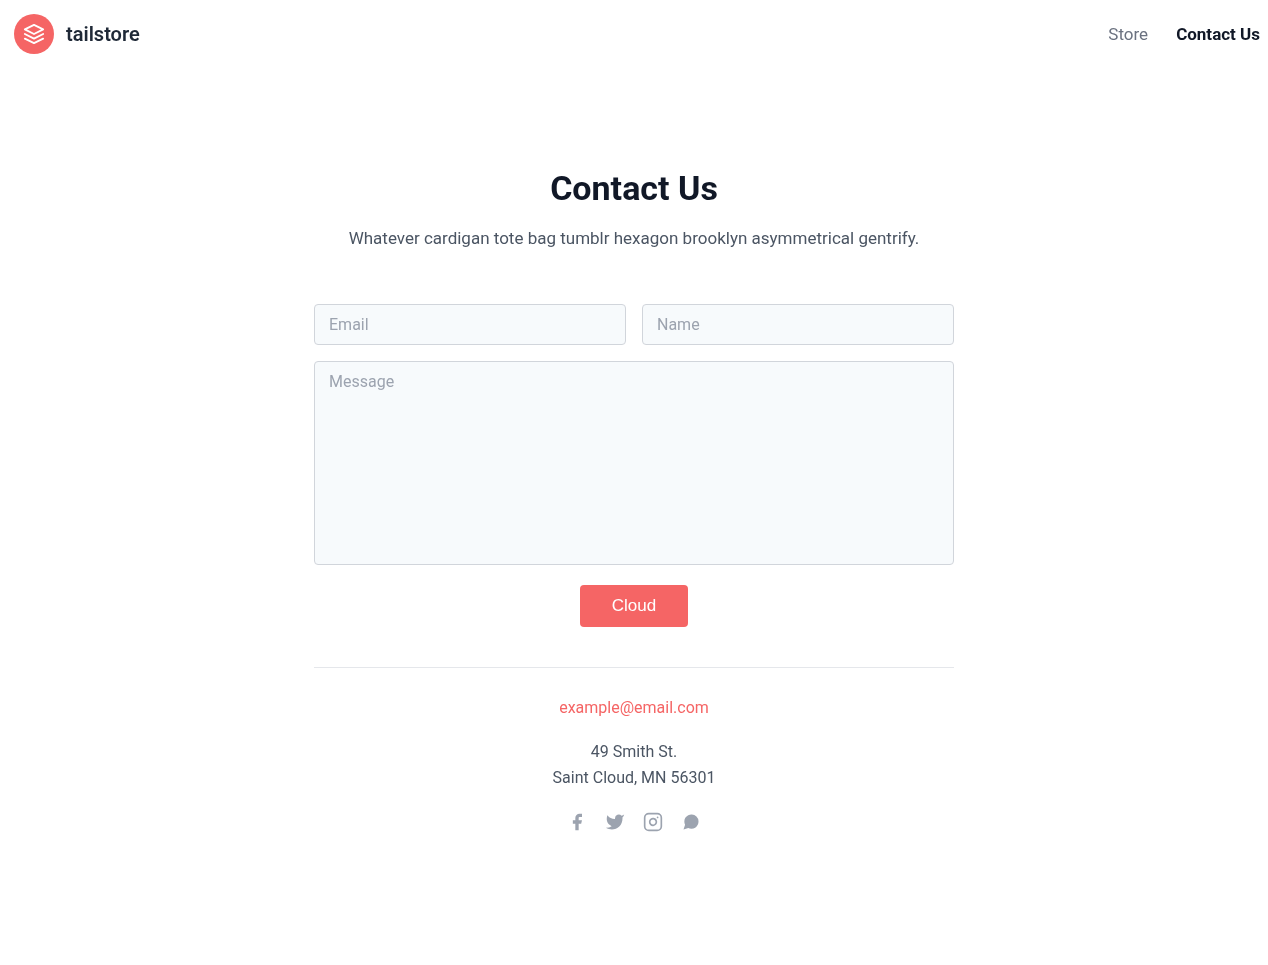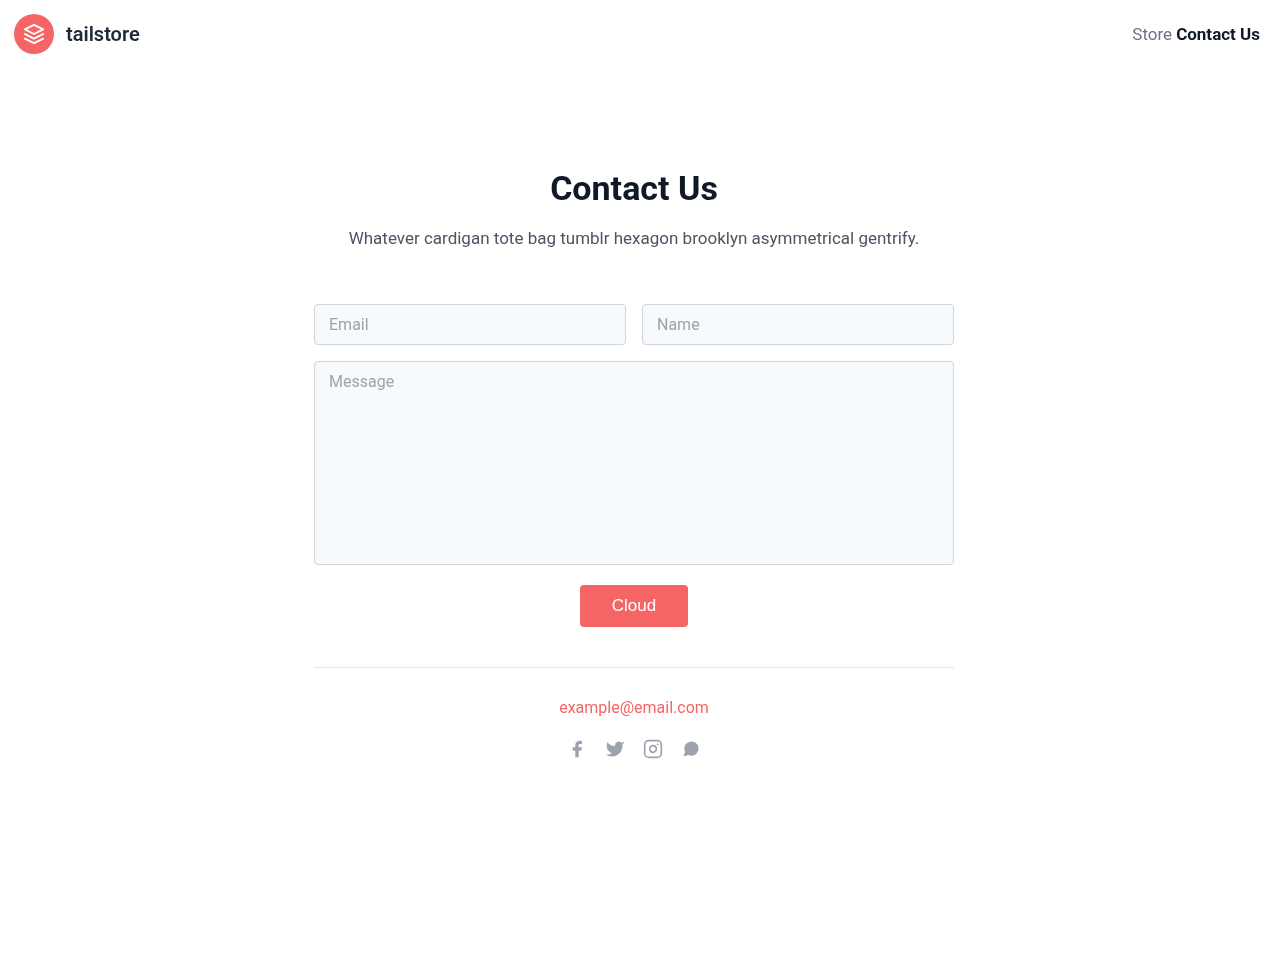--- a/index.html
+++ b/index.html
@@ -33,21 +33,21 @@
   align-items: center;
   justify-content: center;
 }
 .brand-name {
   font-size: 20px;
   font-weight: 600;
   color: #1f2937;
 }
 nav {
   display: flex;
-  gap: 4px;
+  gap: 28px;
 }
 nav a {
   font-size: 17px;
   color: #6b7280;
   text-decoration: none;
   cursor: pointer;
 }
 nav a.active {
   font-weight: 700;
   color: #111827;
@@ -167,20 +167,24 @@
   <textarea class="textarea" placeholder="Message" style=""></textarea>
 
   <div>
     <button class="send-btn">Cloud</button>
   </div>
 
   <hr class="divider">
 
   <a class="email-link">example@email.com</a>
 
+  <p class="address">
+    <span>49 Smith St.</span><br>
+    <span>Saint Cloud, MN 56301</span>
+  </p>
 
   <div class="social">
     <a>
       <svg viewBox="0 0 24 24" fill="currentColor">
           <path d="M18 2h-3a5 5 0 0 0-5 5v3H7v4h3v8h4v-8h3l1-4h-4V7a1 1 0 0 1 1-1h3z"></path>
         </svg>
     </a>
     <a>
       <svg viewBox="0 0 24 24" fill="currentColor">
           <path d="M23 3a10.9 10.9 0 0 1-3.14 1.53 4.48 4.48 0 0 0-7.86 3v1A10.66 10.66 0 0 1 3 4s-4 9 5 13a11.64 11.64 0 0 1-7 2c9 5 20 0 20-11.5a4.5 4.5 0 0 0-.08-.83A7.72 7.72 0 0 0 23 3z"></path>

